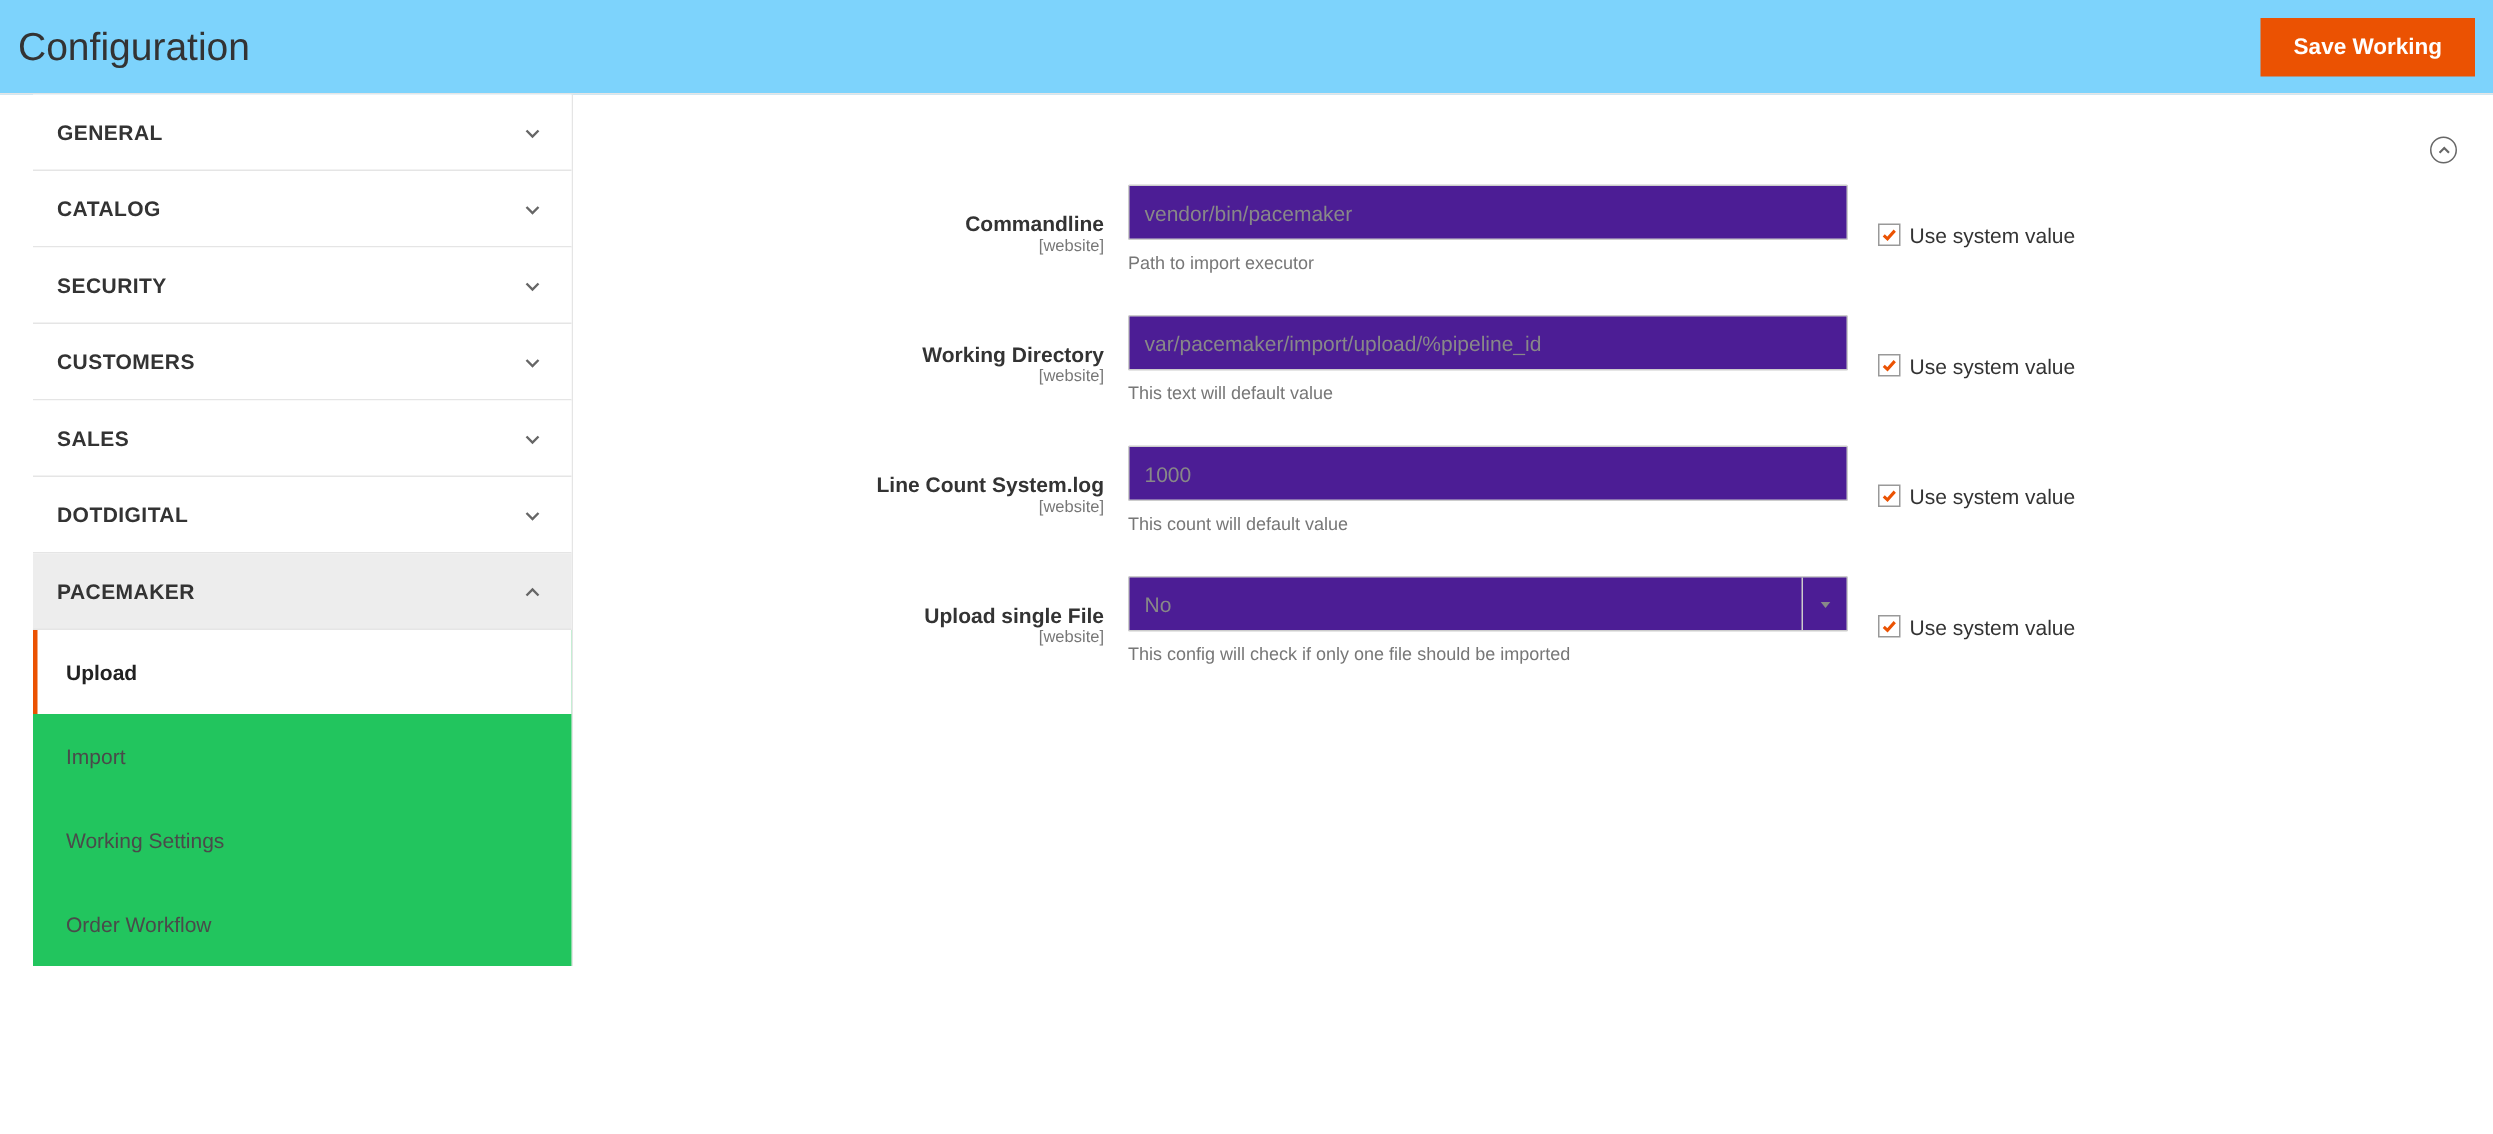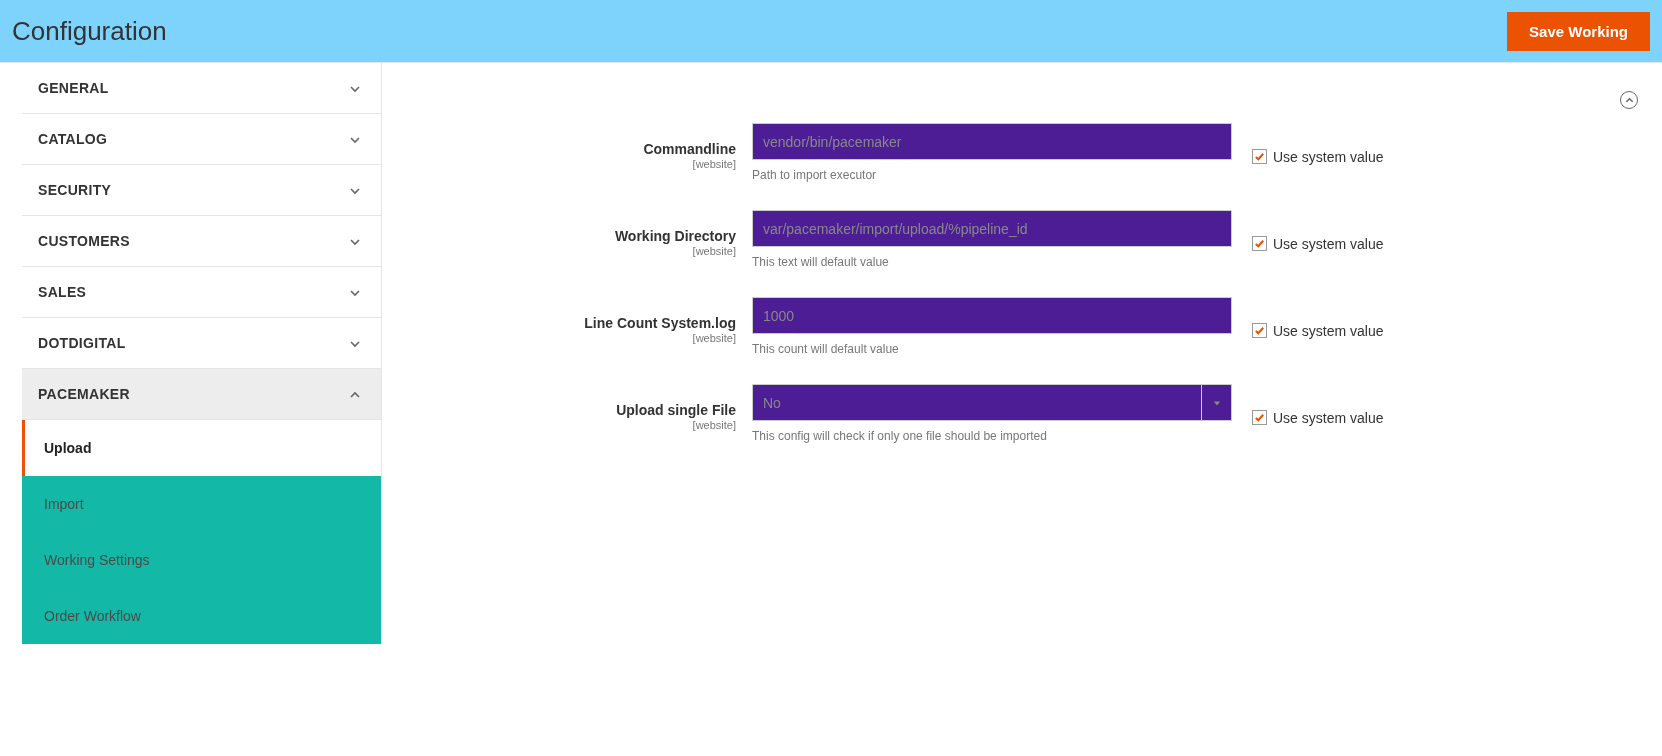--- a/index.html
+++ b/index.html
@@ -67,21 +67,21 @@
     letter-spacing: 0.3px;
   }
   .chevron {
     width: 12px;
     height: 12px;
     display: inline-block;
   }
   .chevron svg { width: 12px; height: 12px; stroke: #666; stroke-width: 1.6; fill: none; }
 
   .subnav {
-    background: #14b8a6;
+    background: #22c55e;
   }
   .subnav-item {
     padding: 20px 20px 20px 22px;
     cursor: pointer;
     color: #4a4a4a;
     font-size: 14px;
   }
   .subnav-item.active {
     background: #fff;
     border-left: 3px solid #eb5202;

